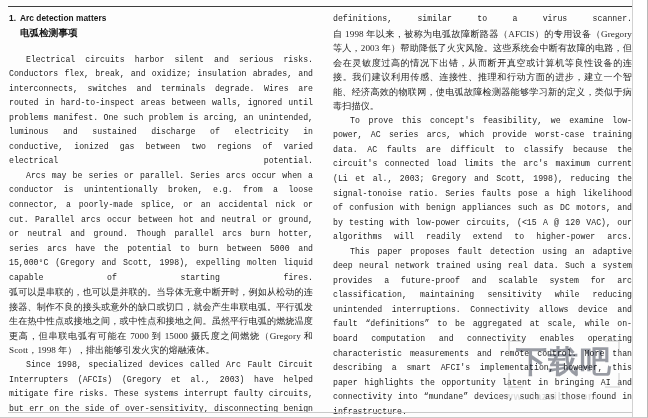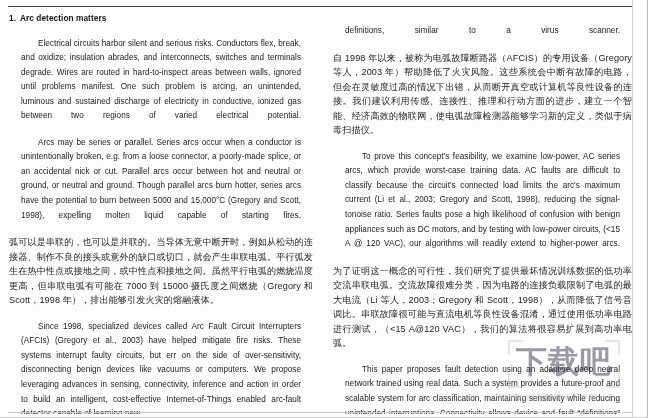--- a/index.html
+++ b/index.html
@@ -94,42 +94,43 @@
     margin: 0 0 14px 0;
     padding-left: 11px;
     font-size: 9.6px;
     font-weight: bold;
     line-height: 13px;
     font-family: "DejaVu Sans", sans-serif;
     color: #161616;
   }
 
   p.en {
-    margin: 12px;
+    margin: 0;
     font-size: 8.2px;
     line-height: 14.55px;
     text-align: justify;
     text-justify: inter-word;
     text-indent: 17px;
     color: #1c1c1c;
     letter-spacing: 0.01px;
     word-spacing: 0.1px;
+    font-family: Liberation Mono, monospace;
   }
   p.en.noindent { text-indent: 0; }
   
   p.en.stretch-last { text-align-last: justify; }
 
   p.cn {
     margin: 0;
     font-size: 9.1px;
     line-height: 14.55px;
     text-align: justify;
     text-align-last: left;
     text-indent: 0;
-    font-family: Liberation Sans, sans-serif;
+    font-family: Liberation Serif, serif;
     color: #1e1e1e;
     letter-spacing: 0.1px;
   }
 
   
   #watermark {
     position: absolute;
     left: 496px;
     top: 338px;
     width: 146px;
@@ -185,34 +186,34 @@
 <div id="page">
 
   <div id="top-rule"></div>
 
   <div id="columns">
 
     <div class="column col-left">
 
       <h1 class="heading"><span class="num">1.</span><span>Arc detection matters</span></h1>
 
+      <h2 class="heading-cn">电弧检测事项</h2>
 
       <p class="en stretch-last">Electrical circuits harbor silent and serious risks. Conductors flex, break, and oxidize; insulation abrades, and interconnects, switches and terminals degrade. Wires are routed in hard-to-inspect areas between walls, ignored until problems manifest. One such problem is arcing, an unintended, luminous and sustained discharge of electricity in conductive, ionized gas between two regions of varied electrical potential.</p>
       <p class="en stretch-last">Arcs may be series or parallel. Series arcs occur when a conductor is unintentionally broken, e.g. from a loose connector, a poorly-made splice, or an accidental nick or cut. Parallel arcs occur between hot and neutral or ground, or neutral and ground. Though parallel arcs burn hotter, series arcs have the potential to burn between 5000 and 15,000°C (Gregory and Scott, 1998), expelling molten liquid capable of starting fires.</p>
       <p class="cn">弧可以是串联的，也可以是并联的。当导体无意中断开时，例如从松动的连接器、制作不良的接头或意外的缺口或切口，就会产生串联电弧。平行弧发生在热中性点或接地之间，或中性点和接地之间。虽然平行电弧的燃烧温度更高，但串联电弧有可能在 7000 到 15000 摄氏度之间燃烧（Gregory 和 Scott，1998 年），排出能够引发火灾的熔融液体。</p>
       <p class="en">Since 1998, specialized devices called Arc Fault Circuit Interrupters (AFCIs) (Gregory et al., 2003) have helped mitigate fire risks. These systems interrupt faulty circuits, but err on the side of over-sensitivity, disconnecting benign devices like vacuums or computers. We propose leveraging advances in sensing, connectivity, inference and action in order to build an intelligent, cost-effective Internet-of-Things enabled arc-fault detector capable of learning new</p>
 
     </div>
 
     <div class="column col-right">
 
       <p class="en noindent stretch-last">definitions, similar to a virus scanner.</p>
       <p class="cn">自 1998 年以来，被称为电弧故障断路器（AFCIS）的专用设备（Gregory 等人，2003 年）帮助降低了火灾风险。这些系统会中断有故障的电路，但会在灵敏度过高的情况下出错，从而断开真空或计算机等良性设备的连接。我们建议利用传感、连接性、推理和行动方面的进步，建立一个智能、经济高效的物联网，使电弧故障检测器能够学习新的定义，类似于病毒扫描仪。</p>
       <p class="en stretch-last">To prove this concept's feasibility, we examine low-power, AC series arcs, which provide worst-case training data. AC faults are difficult to classify because the circuit's connected load limits the arc's maximum current (Li et al., 2003; Gregory and Scott, 1998), reducing the signal-tonoise ratio. Series faults pose a high likelihood of confusion with benign appliances such as DC motors, and by testing with low-power circuits, (&lt;15 A @ 120 VAC), our algorithms will readily extend to higher-power arcs.</p>
-      <p class="cn">为了证明这一概念的可行性，我们研究了提供最坏情况训练数据的低功率交流串联电弧。交流故障很难分类，因为电路的连接负载限制了电弧的最大电流（Li 等人，2003；Gregory 和 Scott，1998），从而降低了信号音调比。串联故障很可能与直流电机等良性设备混淆，通过使用低功率电路进行测试，（&lt;15 A@120 VAC），我们的算法将很容易扩展到高功率电弧。</p>
       <p class="en stretch-last">This paper proposes fault detection using an adaptive deep neural network trained using real data. Such a system provides a future-proof and scalable system for arc classification, maintaining sensitivity while reducing unintended interruptions. Connectivity allows device and fault “definitions” to be aggregated at scale, while on-board computation and connectivity enables operating characteristic measurements and remote control. More than describing a smart AFCI's implementation, however, this paper highlights the opportunity latent in bringing AI and connectivity into “mundane” devices, such as those found in infrastructure.</p>
 
     </div>
   </div>
 
   <div id="bottom-rule"></div>
 
   <div id="watermark">
     <div class="wm-logo">
       <span class="wm-corner wm-tl"></span>

